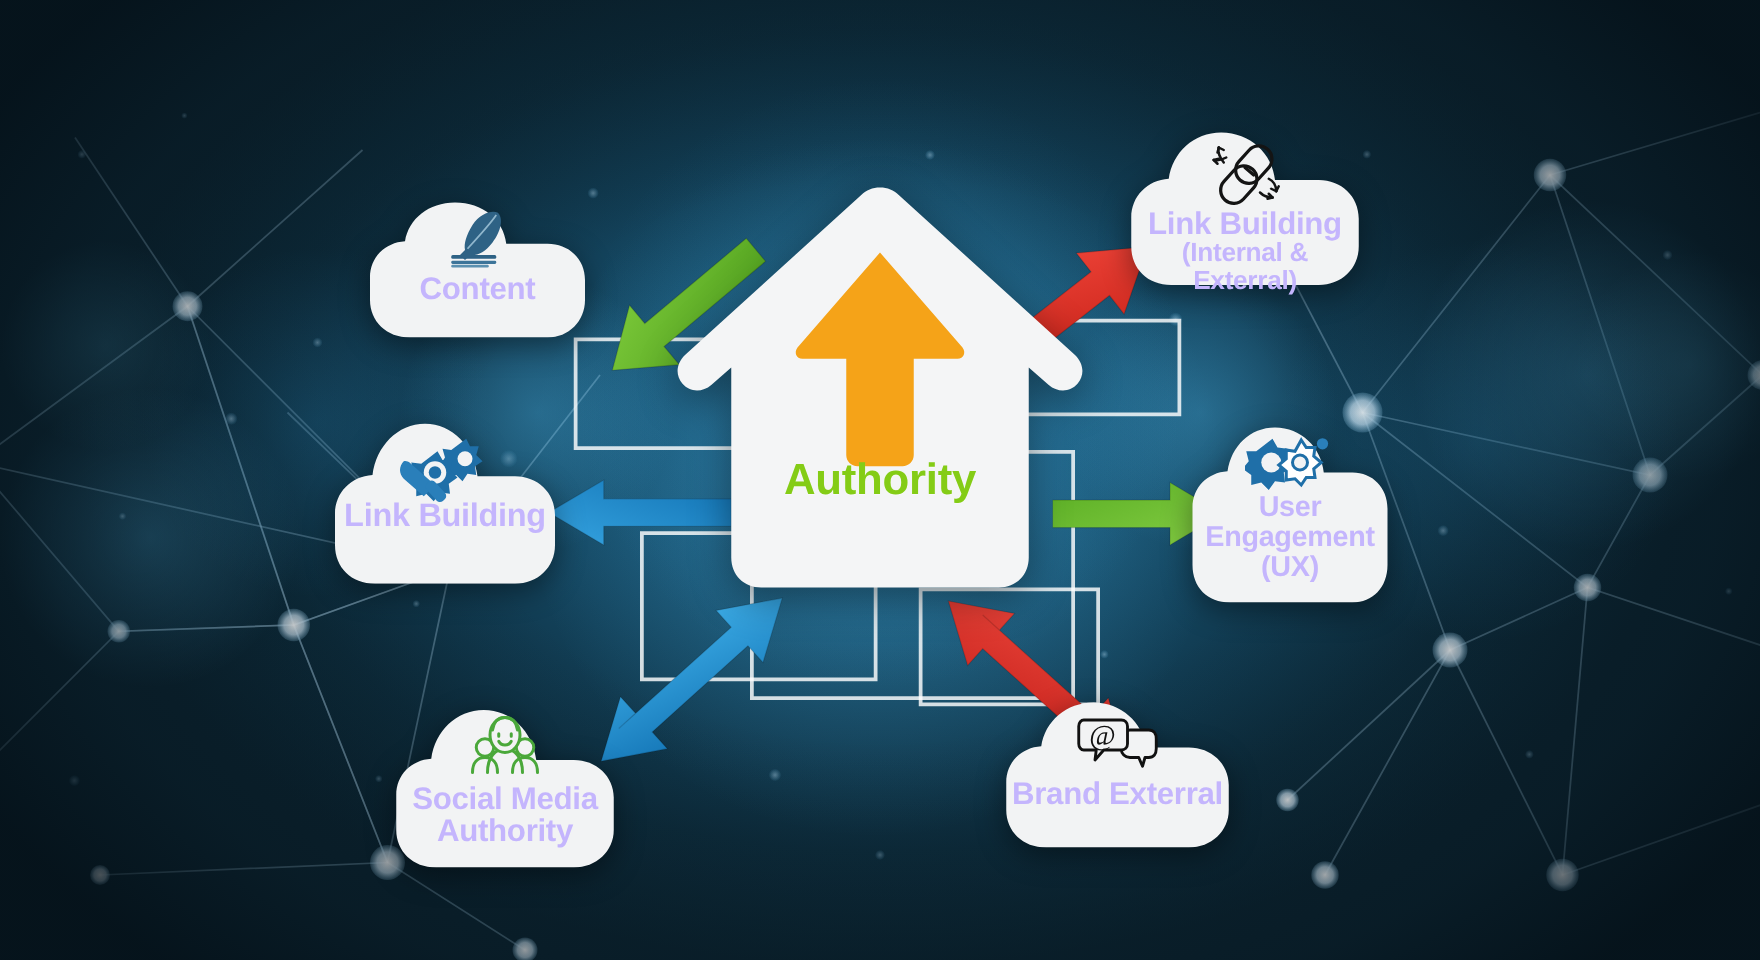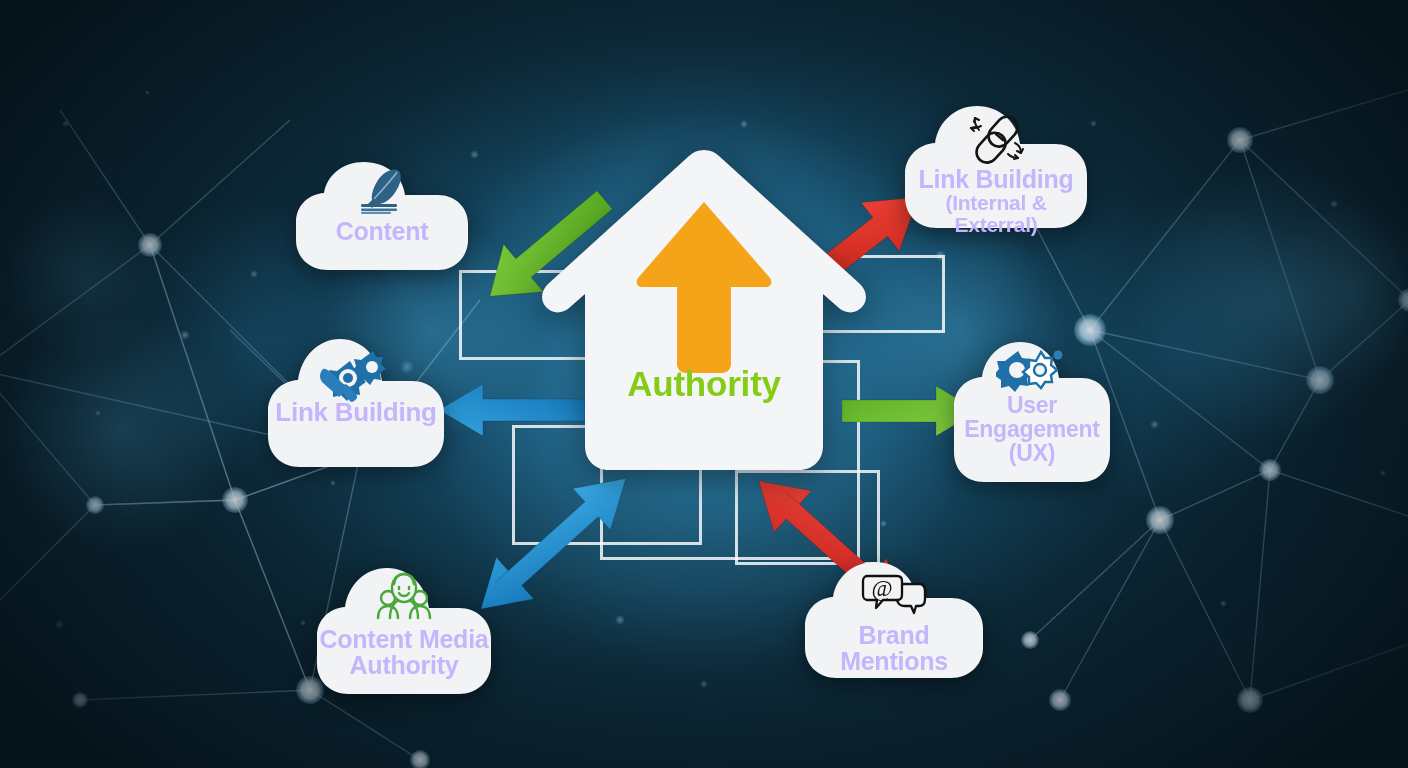--- a/index.html
+++ b/index.html
@@ -365,36 +365,36 @@
           <circle cx="52" cy="26" r="7"></circle>
           <path d="M22 46 C22 34 28 27 36 27 C44 27 50 34 50 46"></path>
           <ellipse cx="36" cy="16" rx="12" ry="14" fill="#f2f3f4"></ellipse>
           <path d="M26 12 C27 5 31 2 36 2 C41 2 45 5 46 12"></path>
           <path d="M31 15 l0 2 M41 15 l0 2"></path>
           <path d="M31 21 C33 25 39 25 41 21"></path>
         </g>
       </svg>
     </div>
     <div class="txt" style="top:60px; font-size:25px;">
-      <span>Content Media</span>
+      <span>Social Media</span>
       <span class="sub">Authority</span>
     </div>
   </div>
 
   <div class="node" style="left:803px; top:560px; width:182px; height:118px;">
     <svg class="shape" viewBox="0 0 182 118">
       <path d="M34 118 C15 118 2 105 2 88 L2 66 C2 50 14 38 30 37 C33 17 50 2 72 2 C94 2 111 18 114 38 L148 38 C166 38 180 51 180 68 L180 88 C180 105 166 118 148 118 Z" fill="#f2f3f4"></path>
     </svg>
     <div class="ico" style="top:8px; height:50px;">
       <svg width="66" height="50" viewBox="0 0 66 50">
         <g fill="#f2f3f4" stroke="#111111" stroke-width="2.3" stroke-linejoin="round">
           <path d="M36 31 C36 35 39 38 43 38 L50 38 L53 45 L55 38 L58 38 C62 38 64 35 64 31 L64 23 C64 19 62 16 58 16 L43 16 C39 16 36 19 36 23 Z"></path>
           <path d="M4 8 L34 8 C37 8 39 10 39 13 L39 27 C39 30 37 32 34 32 L20 32 L13 40 L14 32 L4 32 C2 32 0 30 0 27 L0 13 C0 10 2 8 4 8 Z" transform="translate(2,0)"></path>
         </g>
         <text x="21" y="28" font-family="Liberation Serif, serif" font-size="23" fill="#111111" text-anchor="middle">@</text>
       </svg>
     </div>
     <div class="txt" style="top:62px; font-size:25px;">
-      <span>Brand Mentions</span>
+      <span>Brand Exterral</span>
     </div>
   </div>
 
 </div>
 
 </body></html>

